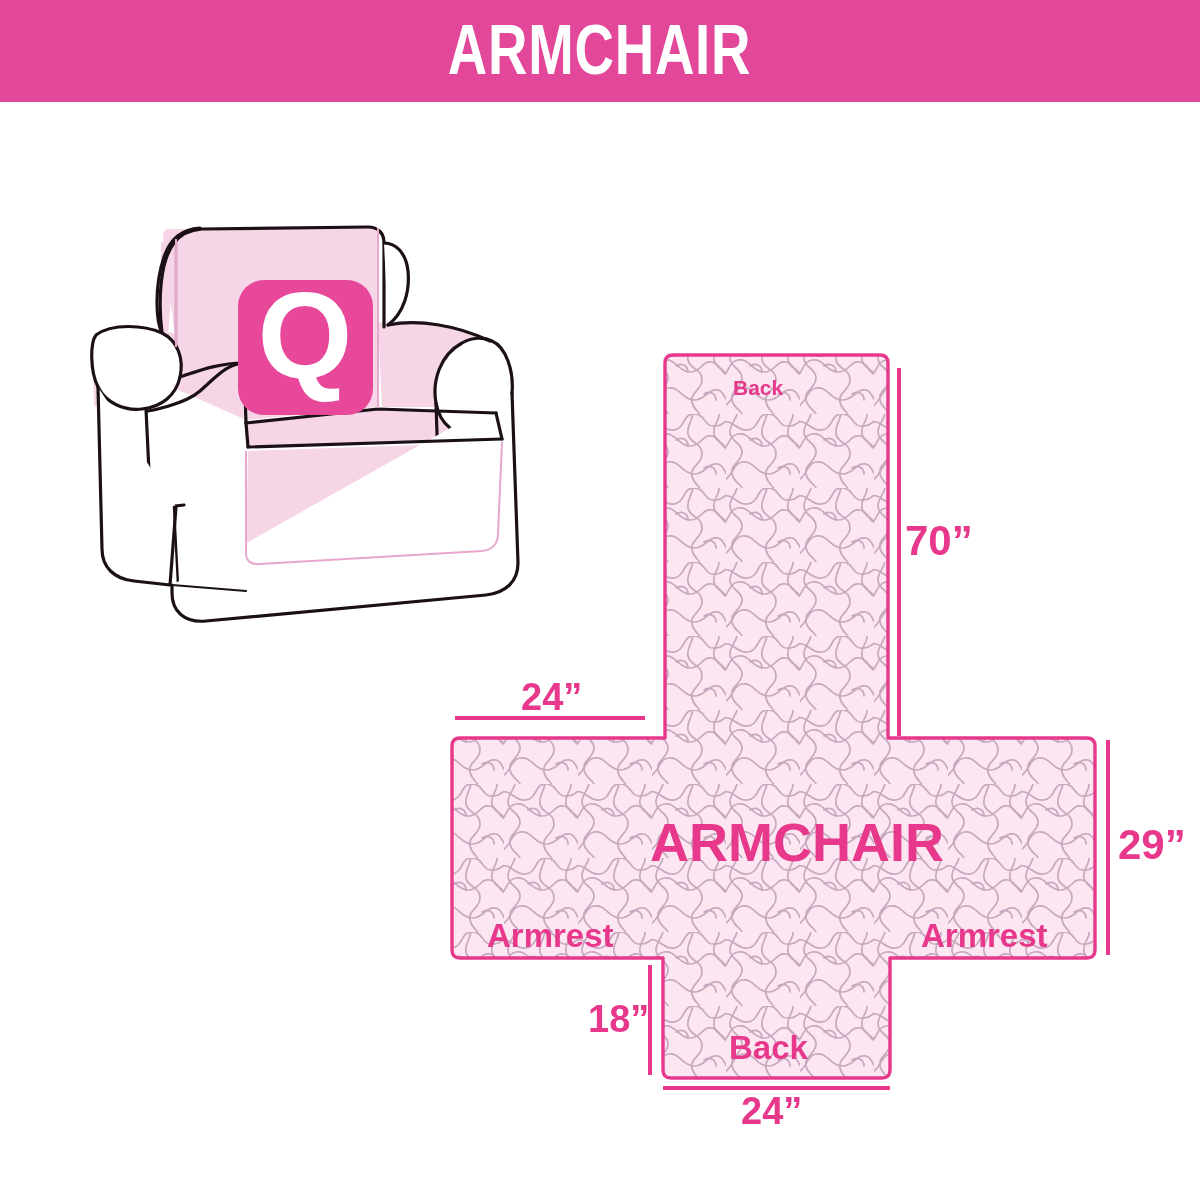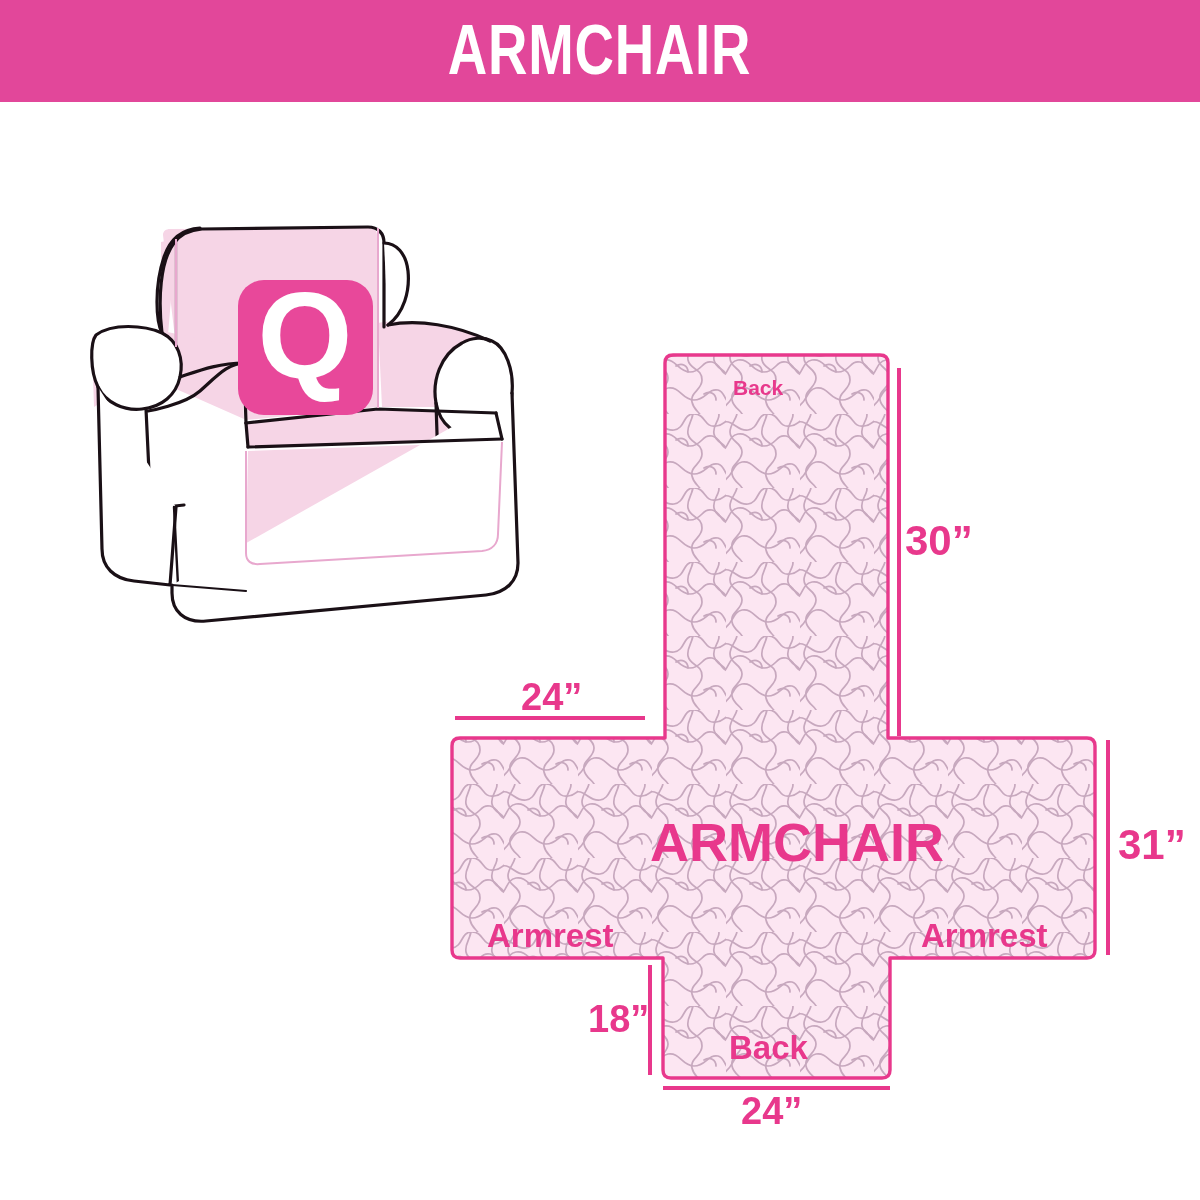--- a/index.html
+++ b/index.html
@@ -221,19 +221,19 @@
       </g>
     </svg>
   </div>
 
   <div class="panel-label" id="label-back">Back</div>
   <div class="panel-label" id="label-armchair">ARMCHAIR</div>
   <div class="panel-label" id="label-armrest-left">Armrest</div>
   <div class="panel-label" id="label-armrest-right">Armrest</div>
   <div class="panel-label" id="label-front">Back</div>
 
-  <div class="dim-label" id="label-40">30”</div>
+  <div class="dim-label" id="label-40">70”</div>
   <div class="dim-label" id="label-24-top">24”</div>
-  <div class="dim-label" id="label-23">31”</div>
+  <div class="dim-label" id="label-23">29”</div>
   <div class="dim-label" id="label-13">18”</div>
   <div class="dim-label" id="label-24-bottom">24”</div>
 
 </div>
 
 </body></html>

